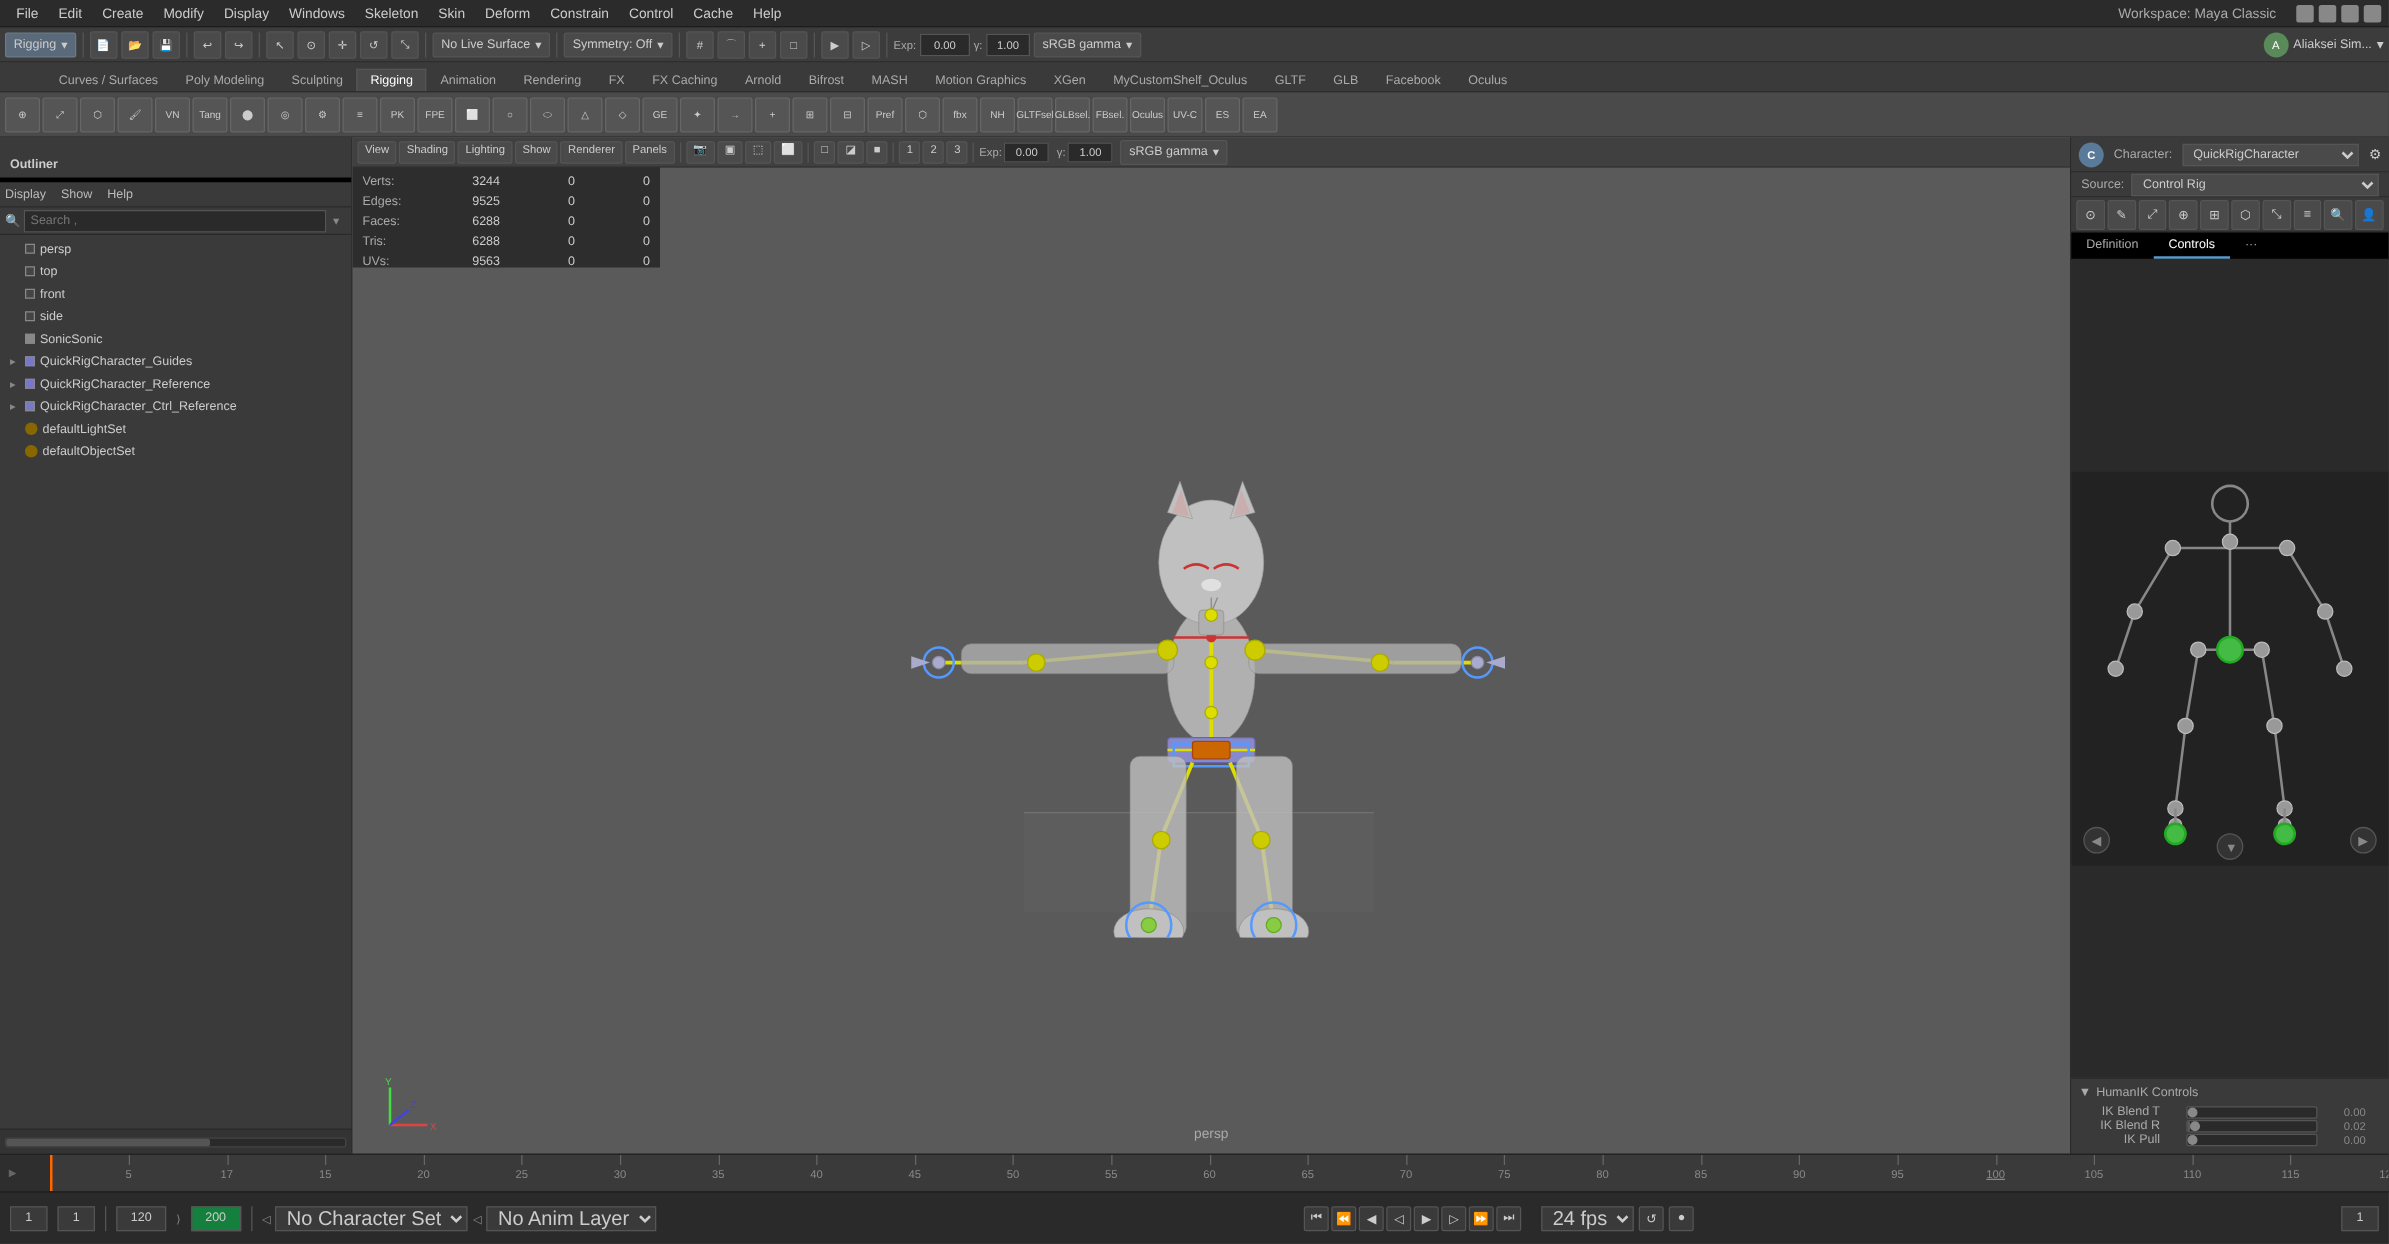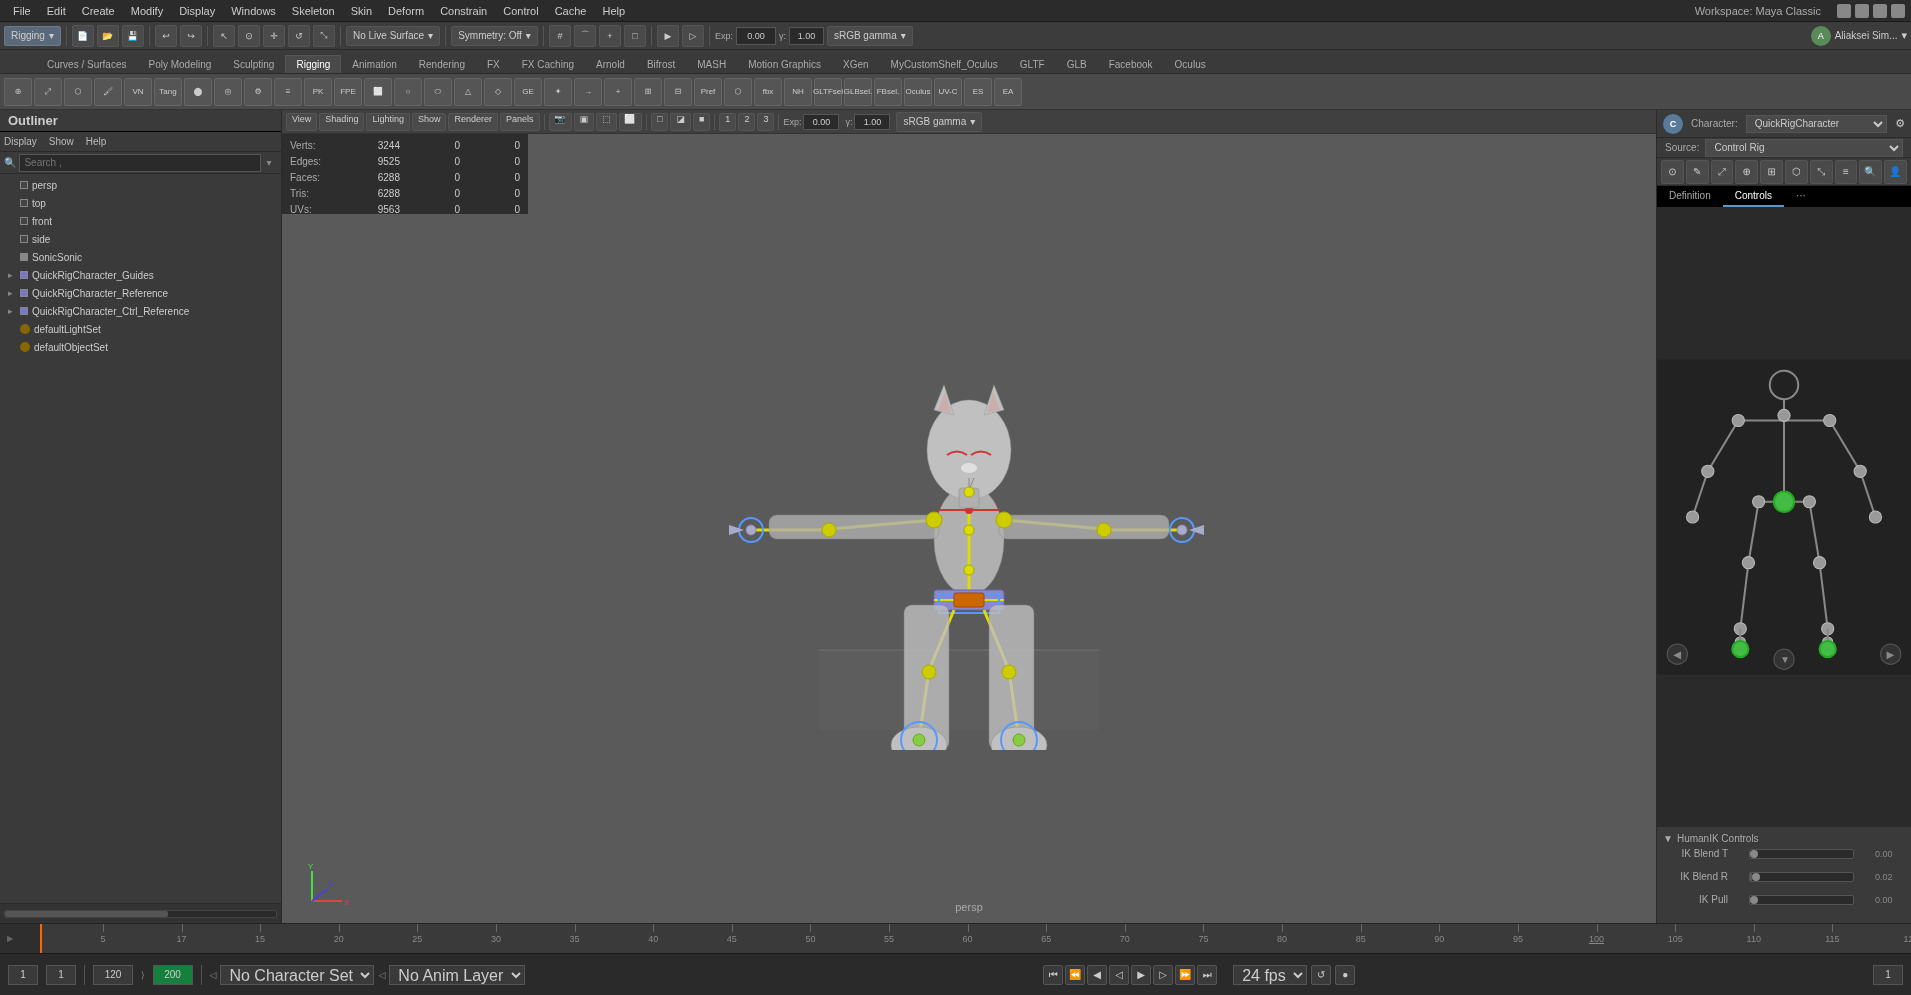--- a/index.html
+++ b/index.html
@@ -132,25 +132,25 @@
       width: 282px;
       background: #3a3a3a;
       border-right: 1px solid #2a2a2a;
       display: flex;
       flex-direction: column;
       flex-shrink: 0;
     }
     #outliner-header {
       height: 22px;
       background: #3a3a3a;
-      padding: 3px 8px;
-      font-size: 13px;
+      padding: 16px 8px;
+      font-size: 10px;
       font-weight: bold;
       color: #ccc;
-      border-bottom: 1px solid #000000;
+      border-bottom: 4px solid #000000;
     }
     #outliner-menu {
       height: 20px;
       background: #3a3a3a;
       display: flex;
       align-items: center;
       padding: 0 4px;
       gap: 12px;
       border-bottom: 1px solid #2a2a2a;
     }
@@ -354,21 +354,21 @@
       font-size: 10px;
       color: #aaa;
       margin-bottom: 4px;
       display: flex;
       align-items: center;
       gap: 4px;
     }
     .hik-row {
       display: flex;
       align-items: center;
-      margin-bottom: 12px;
+      margin-bottom: 0;
       gap: 21px;
     }
     .hik-label {
       font-size: 10px;
       color: #aaa;
       width: 65px;
       text-align: right;
     }
     .hik-slider {
       flex: 1;

